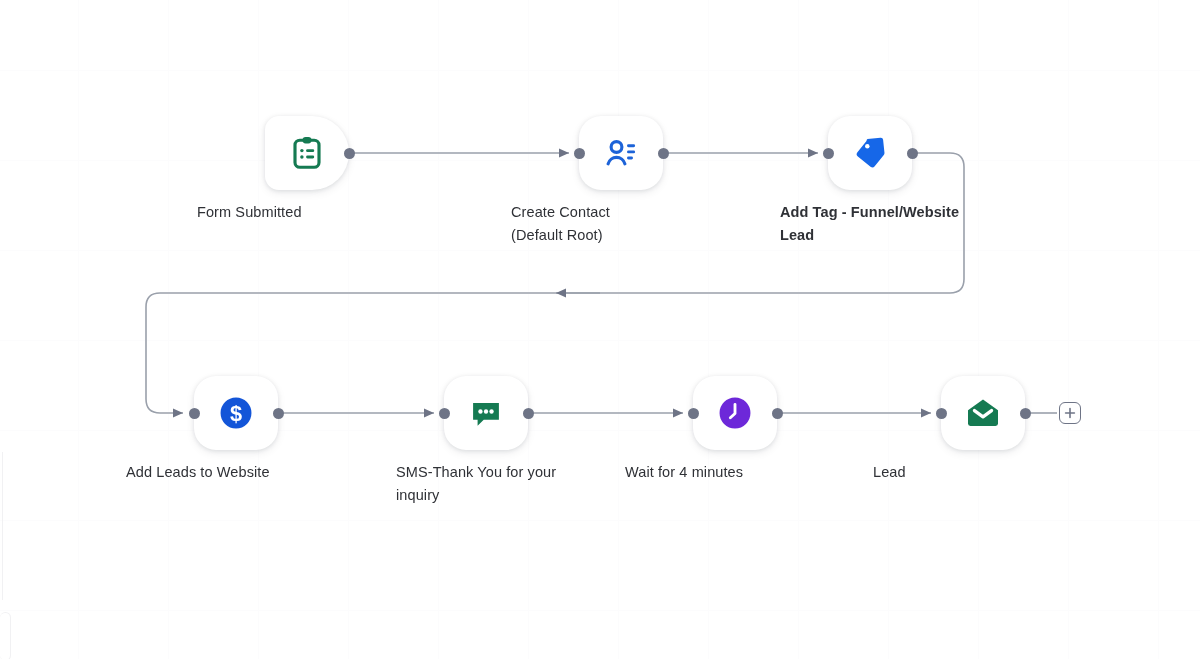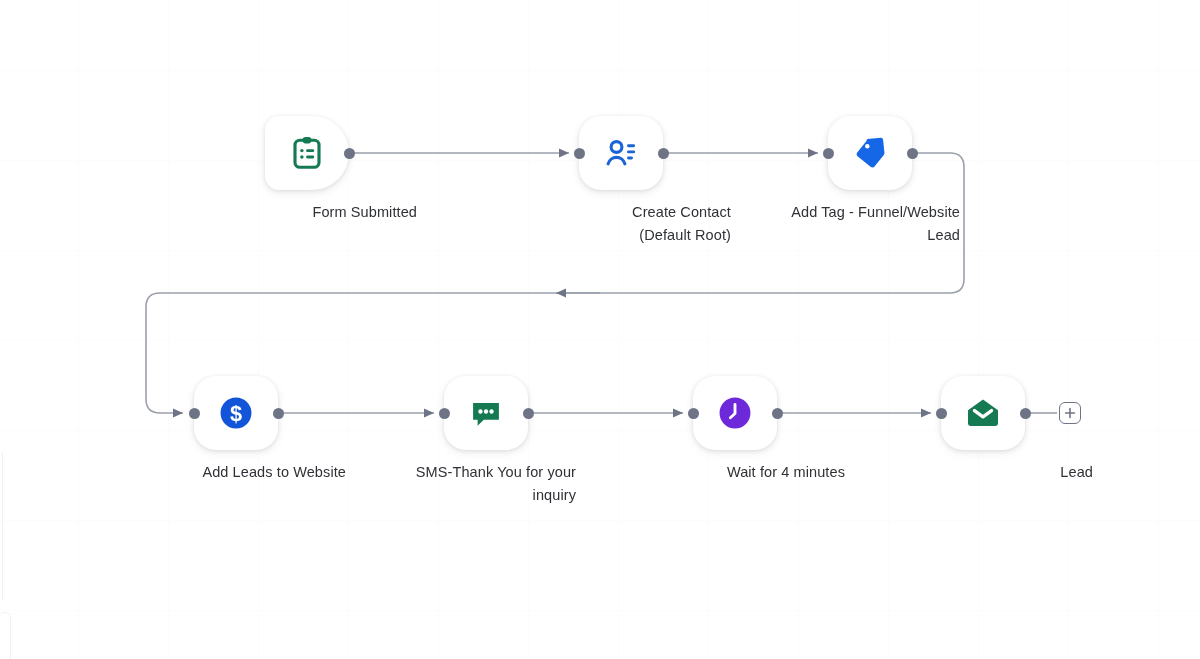--- a/index.html
+++ b/index.html
@@ -79,21 +79,21 @@
     top: -5.5px;
   }
   .port.in  { left: -47.5px; }
   .port.out { left: 36.5px; }
 
   .label {
     position: absolute;
     top: 48px;
     left: -110px;
     width: 220px;
-    text-align: right;
+    text-align: left;
     font-size: 14.5px;
     line-height: 23px;
     color: #2f3136;
     letter-spacing: 0.1px;
   }
 
   .icon {
     width: 36px;
     height: 36px;
     display: block;
@@ -185,21 +185,21 @@
 
   <div class="node" style="left:870px; top:153px;">
     <div class="card">
       <svg class="icon" viewBox="0 0 24 24">
         <path d="M11.3 2.6 H20 a1.6 1.6 0 0 1 1.6 1.6 v8.7 a2 2 0 0 1 -0.6 1.4 l-6.8 6.8 a2 2 0 0 1 -2.8 0 l-7.7 -7.7 a2 2 0 0 1 0 -2.8 l6.8 -6.8 a2 2 0 0 1 0.8 -1.2 z" fill="#1667e8" transform="rotate(-6 12 12)"></path>
         <circle cx="10.2" cy="7.5" r="1.5" fill="#ffffff"></circle>
       </svg>
     </div>
     <div class="port in"></div>
     <div class="port out"></div>
-    <div class="label" style="width:180px; left:-90px;">Add Tag - Funnel/Website Lead</div>
+    <div class="label" style="width:180px; left:-90px;font-weight:bold;">Add Tag - Funnel/Website Lead</div>
   </div>
 
   <div class="node" style="left:236px; top:413px;">
     <div class="card">
       <svg class="icon" viewBox="0 0 24 24">
         <circle cx="12" cy="12" r="10.3" fill="#1355d8"></circle>
         <text x="12" y="17.3" text-anchor="middle" font-family="Liberation Sans, sans-serif" font-size="14.5" font-weight="bold" fill="#ffffff">$</text>
       </svg>
     </div>
     <div class="port in"></div>

